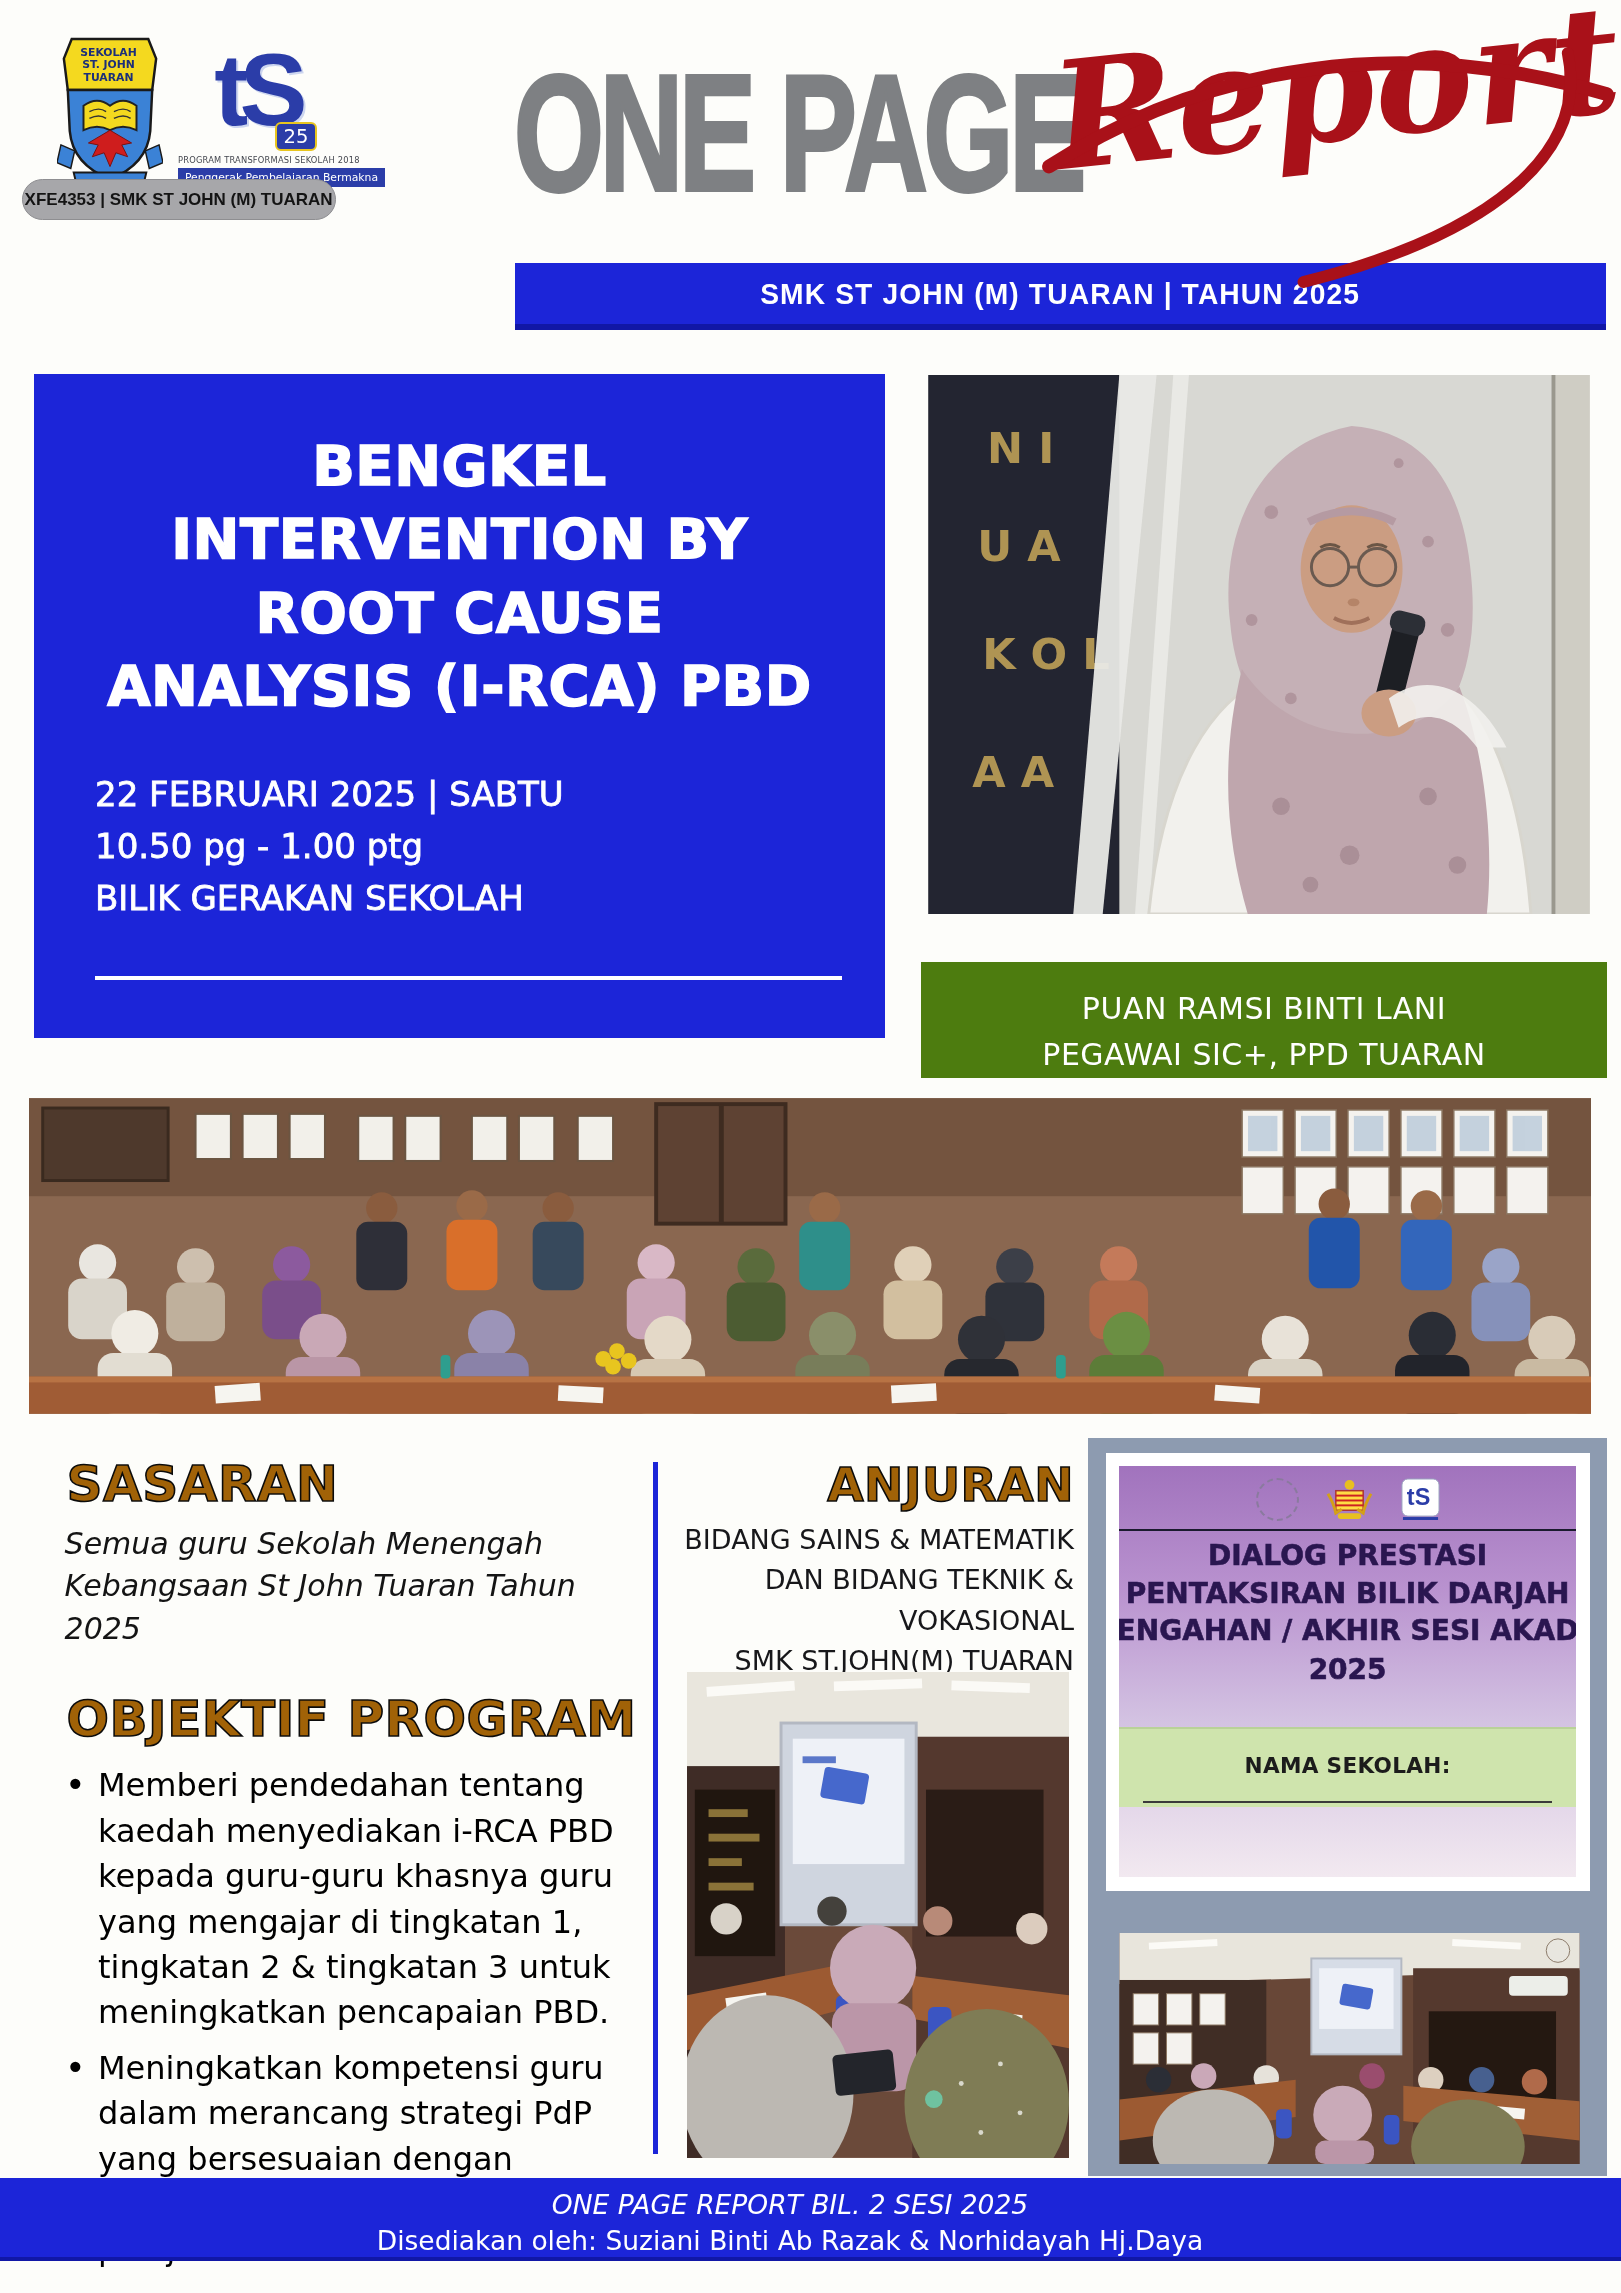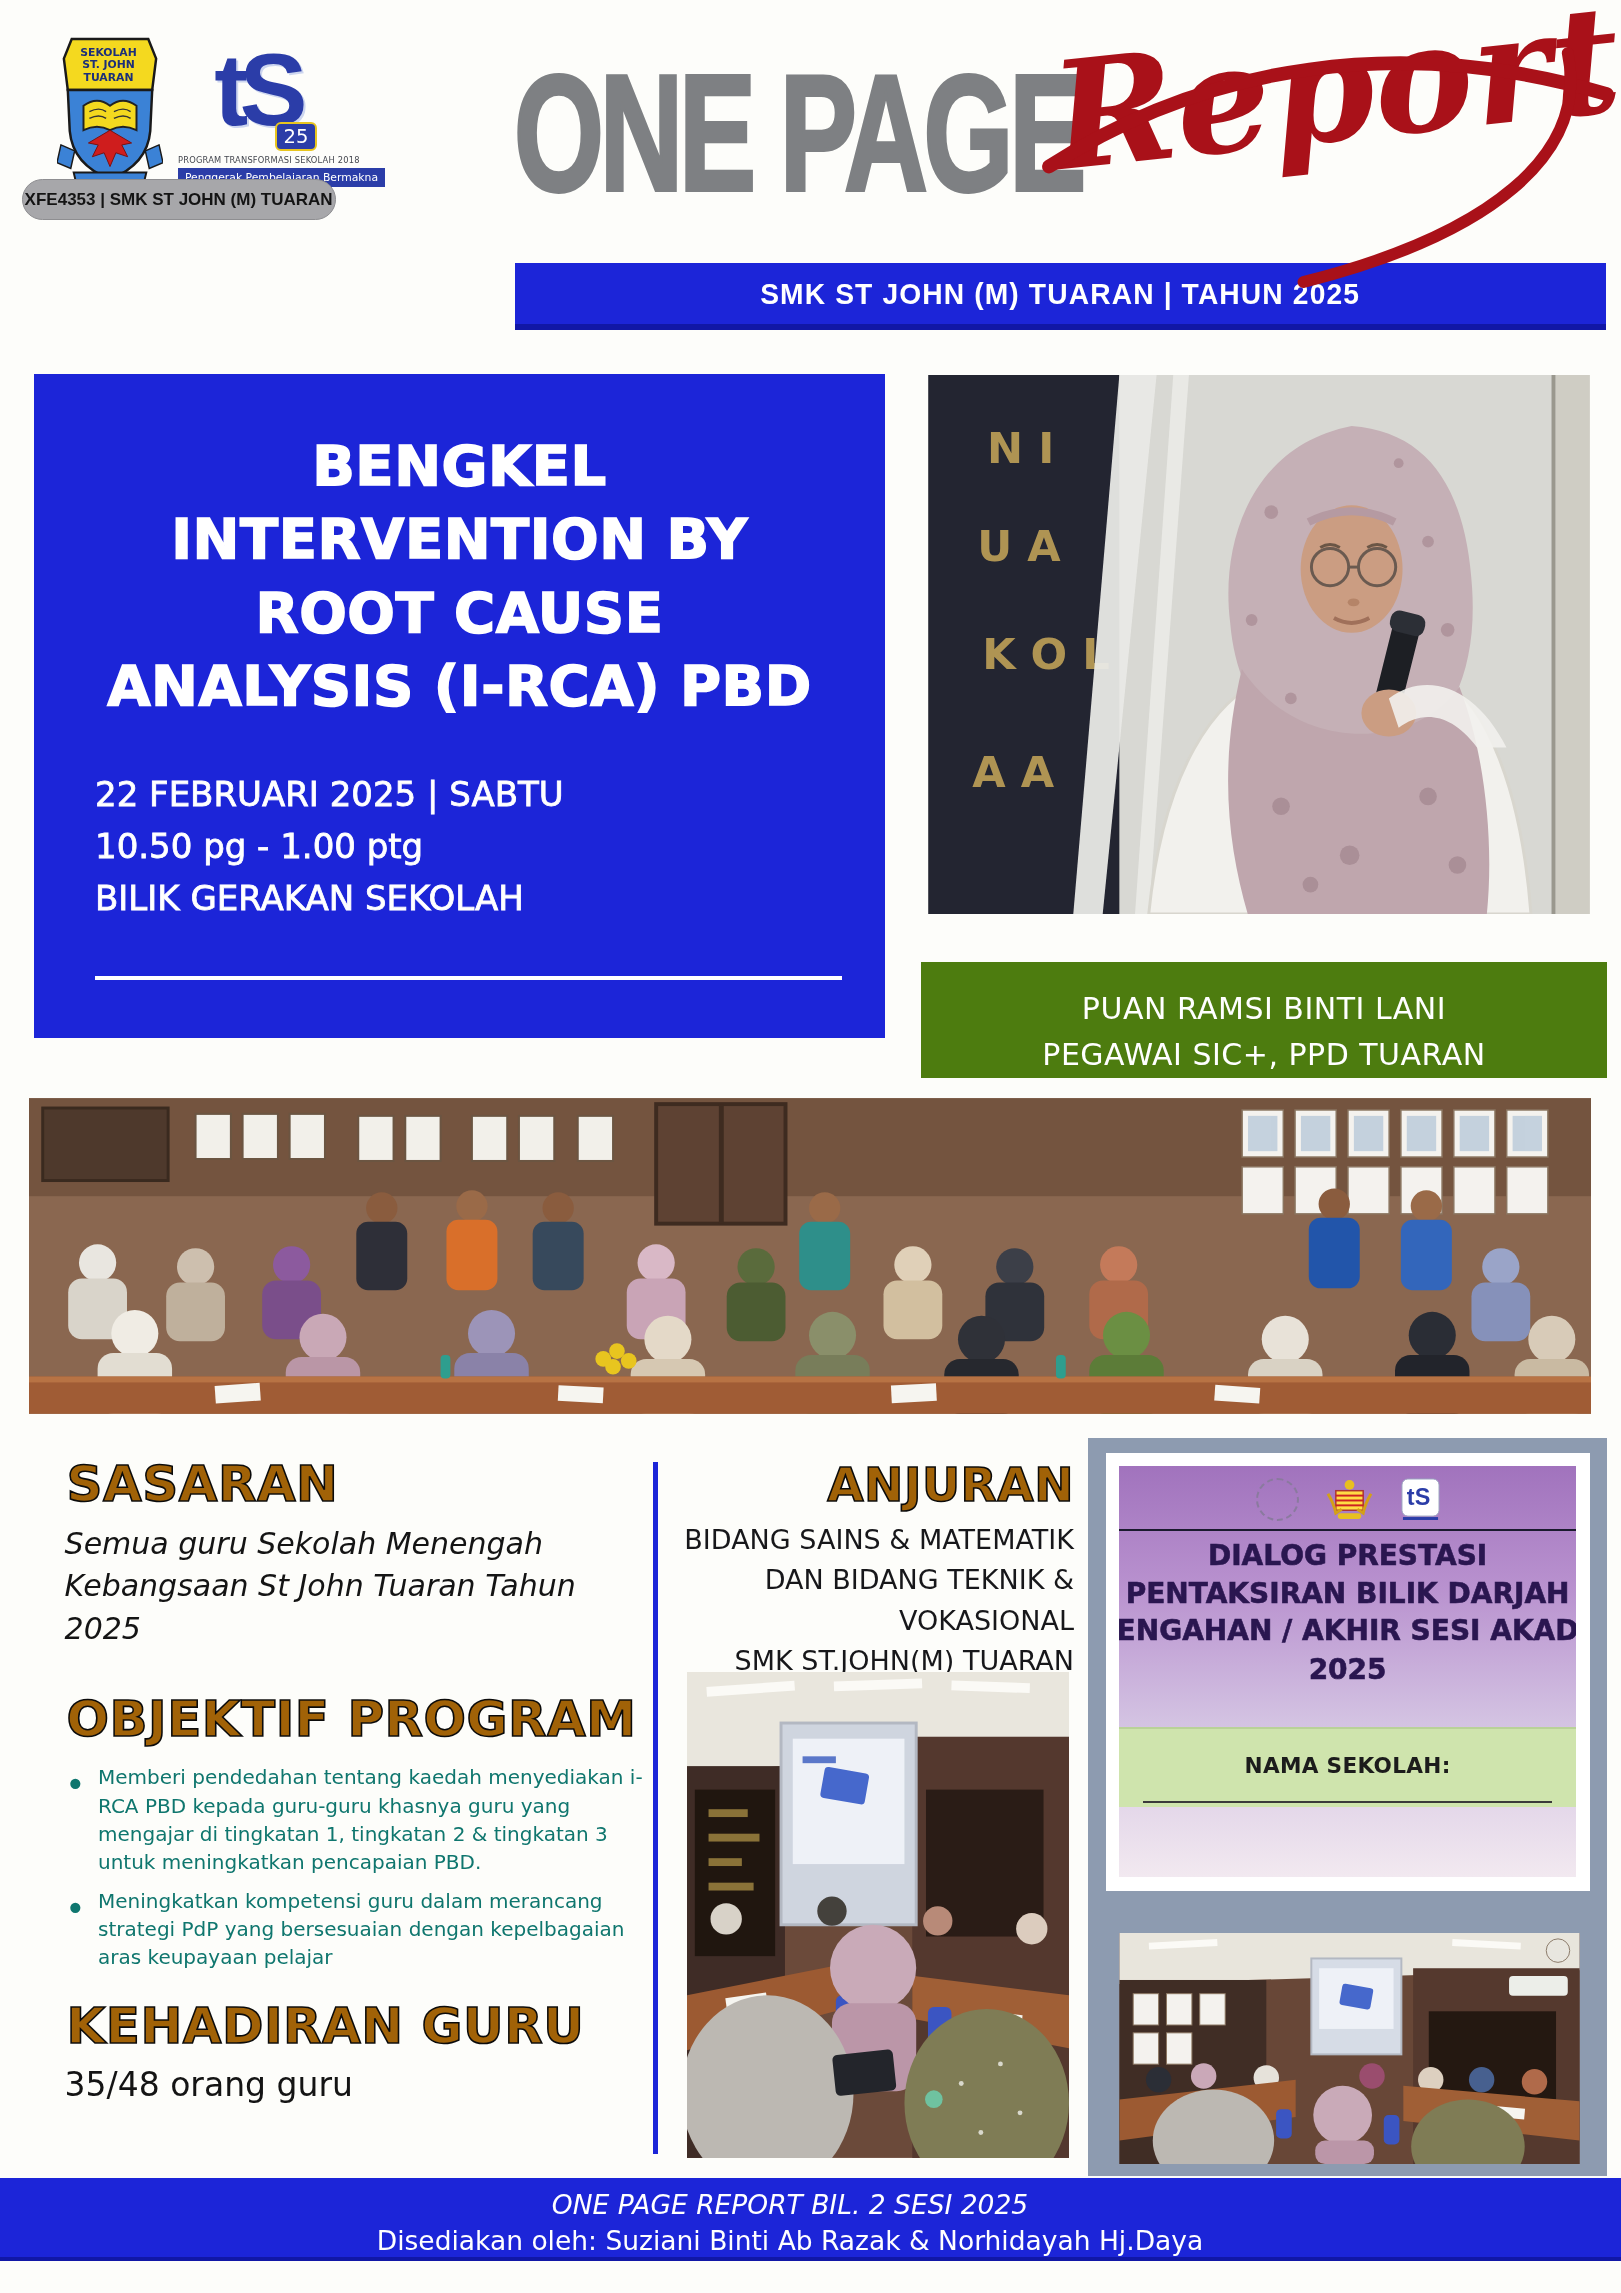--- a/index.html
+++ b/index.html
@@ -52,21 +52,21 @@
   
   .group-photo{left:29px;top:1098px;width:1562px;height:316px;overflow:hidden;}
 
   
   .col-left{left:43px;top:1455px;width:604px;}
   .h-big{font-size:50px;font-weight:700;color:#a16207;-webkit-text-stroke:1.6px #0b0b0b;
          margin:0 0 9.8px 23.5px;letter-spacing:0.5px;}
   .col-left p.body{font-size:30px;line-height:1.42;margin:5.9px 0 0 21.6px;color:#141414;font-style:italic;}
   .obj-head{margin-top:39px;}
   ul.obj{list-style:none;margin:15.7px 0 0 0;padding:0 0 0 55px;}
-  ul.obj li{position:relative;font-size:20px;line-height:1.42;color:#0f766e;margin-bottom:9.8px;}
+  ul.obj li{position:relative;font-size:32px;line-height:1.42;color:#000000;margin-bottom:9.8px;}
   ul.obj li::before{content:"\2022";position:absolute;left:-33px;top:-2px;font-size:35px;}
   .keh-head{margin-top:25.5px;}
   .keh-val{font-size:33px;margin:2px 0 0 21.6px;color:#141414;}
 
   .divider-v{left:653px;top:1462px;width:4.9px;height:692px;background:#1c25d8;}
 
   .col-mid{left:672px;top:1457px;width:402px;text-align:right;}
   .col-mid .h-big{margin:0 0 7.8px 0;font-size:47px;}
   .anj-line{font-size:27px;line-height:1.5;color:#17171a;}
   .mid-photo{left:687px;top:1672px;width:382px;height:486px;overflow:hidden;}

